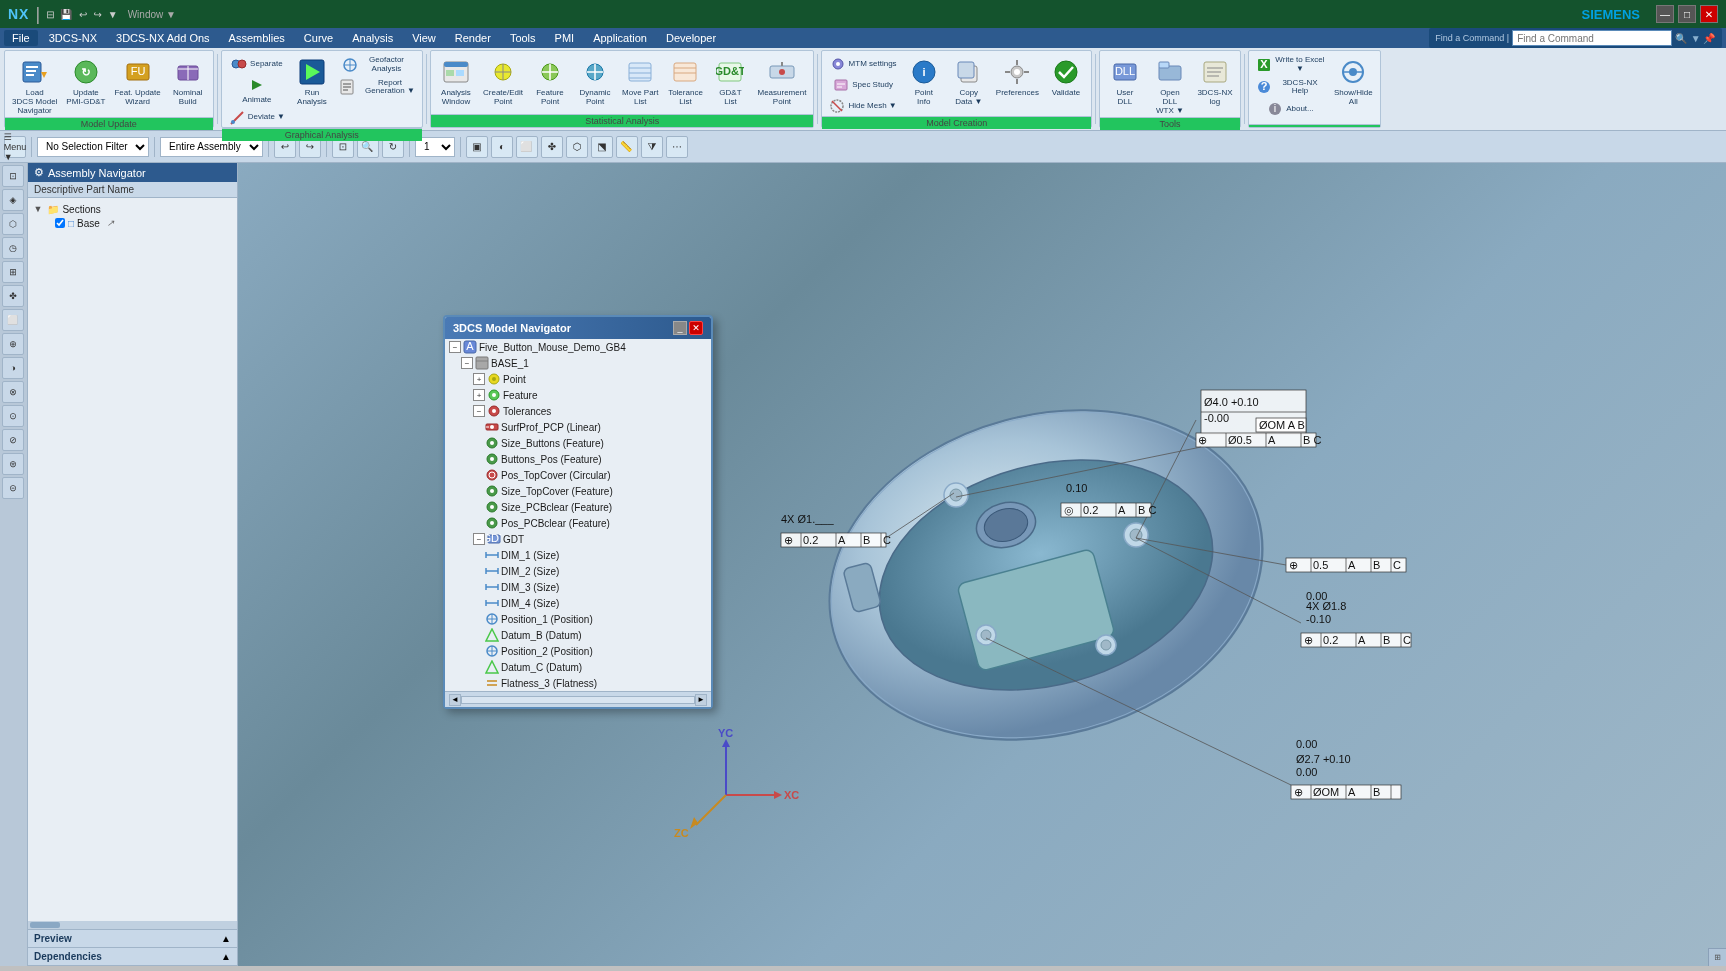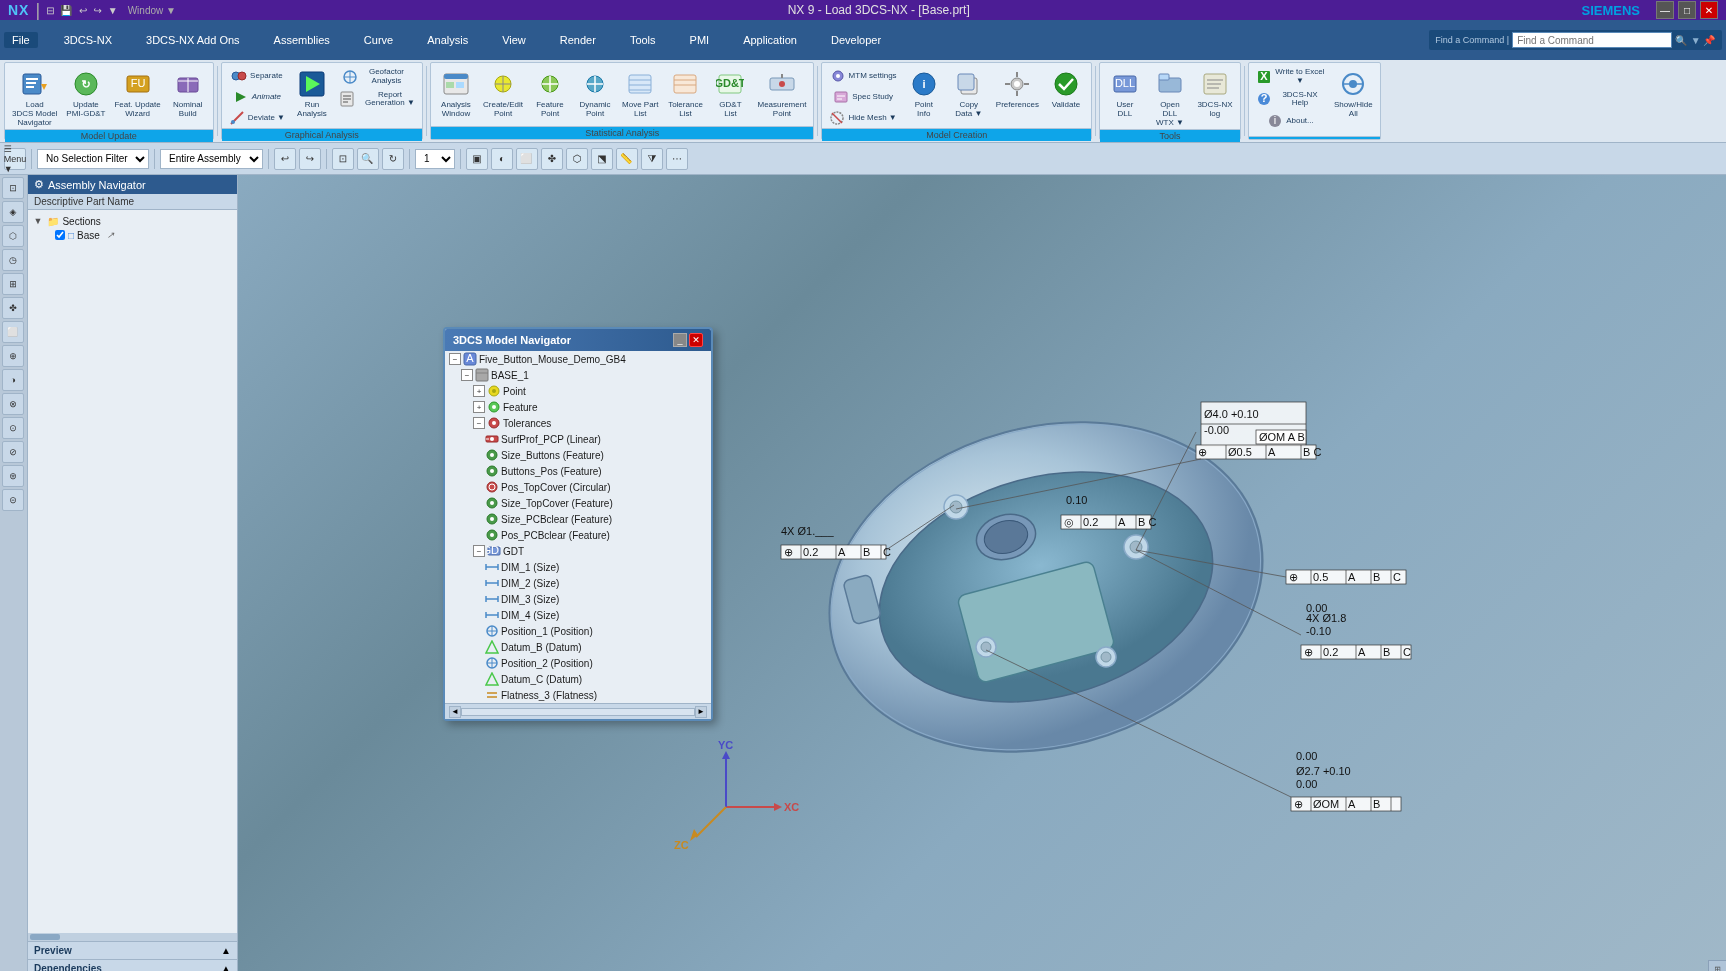--- a/index.html
+++ b/index.html
@@ -1,43 +1,43 @@
 <!DOCTYPE html>
 <html><head>
   <meta charset="utf-8">
   <style>
     * { box-sizing: border-box; margin: 0; padding: 0; font-family: 'Segoe UI', Arial, sans-serif; font-size: 11px; }
     body { background: #c0c0c0; width: 1726px; height: 971px; overflow: hidden; position: relative; }
 
     
     .title-bar {
-      background: #4c1d95;
-      height: 20px;
+      background: #14532d;
+      height: 28px;
       display: flex;
       align-items: center;
       justify-content: space-between;
       padding: 0 8px;
       color: white;
     }
     .title-bar-left { display: flex; align-items: center; gap: 6px; }
     .title-bar-logo { font-weight: bold; font-size: 14px; color: #4fc3f7; letter-spacing: 1px; }
     .title-bar-title { font-size: 12px; color: #e0e0e0; }
     .title-bar-right { display: flex; align-items: center; gap: 4px; }
     .title-btn { width: 18px; height: 18px; background: #555; border: 1px solid #777; color: white; font-size: 10px; display: flex; align-items: center; justify-content: center; cursor: pointer; }
     .title-btn.close { background: #c00; }
     .siemens-logo { color: #00a0e0; font-weight: bold; font-size: 13px; margin-right: 12px; }
 
     
     .menu-bar {
       background: #2d5a8e;
-      height: 40px;
+      height: 20px;
       display: flex;
       align-items: center;
       padding: 0 4px;
-      gap: 18px;
+      gap: 3px;
     }
     .menu-item {
       padding: 2px 8px;
       color: white;
       cursor: pointer;
       font-size: 11px;
       border-radius: 2px;
     }
     .menu-item.active { background: #1a4a7a; }
 
@@ -72,21 +72,21 @@
       padding: 3px 3px 0 3px;
       flex: 1;
       align-items: flex-start;
     }
     .ribbon-group-label {
       text-align: center;
       font-size: 9px;
       color: #444;
       border-top: 1px solid #b0c4d8;
       padding: 1px 2px;
-      background: #0ea5e9;
+      background: #22c55e;
     }
     .ribbon-btn {
       display: flex;
       flex-direction: column;
       align-items: center;
       justify-content: center;
       padding: 2px 4px;
       cursor: pointer;
       border-radius: 2px;
       gap: 1px;
@@ -353,23 +353,20 @@
 <div class="title-bar">
   <div class="title-bar-left">
     <span class="title-bar-logo">NX</span>
     <span style="color:#aaa;font-size:18px;">|</span>
     <span style="font-size:10px;color:#ccc;">⊟</span>
     <span style="font-size:10px;color:#ccc;cursor:pointer;">💾</span>
     <span style="font-size:10px;color:#ccc;cursor:pointer;">↩</span>
     <span style="font-size:10px;color:#ccc;cursor:pointer;">↪</span>
     <span style="font-size:10px;color:#ccc;">▼</span>
     <span style="font-size:10px;color:#aaa;margin-left:4px;">Window ▼</span>
-  </div>
-  <div style="flex:1;text-align:center;">
-    <span class="title-bar-title">NX 9 - Load 3DCS-NX - [Base.prt]</span>
   </div>
   <div class="title-bar-right">
     <span class="siemens-logo">SIEMENS</span>
     <div class="title-btn">—</div>
     <div class="title-btn">□</div>
     <div class="title-btn close">✕</div>
   </div>
 </div>
 
 <div class="menu-bar">
@@ -452,21 +449,21 @@
         <div style="display:flex;flex-direction:column;gap:1px;">
           <div class="ribbon-btn" style="flex-direction:row;gap:3px;padding:2px 4px;">
             <div class="ribbon-btn-icon" style="width:16px;height:16px;">
               <svg width="16" height="16" viewBox="0 0 16 16">
                   <circle cx="5" cy="8" r="4" fill="#4a8ac8" stroke="#2a5a98"></circle>
                   <circle cx="11" cy="8" r="4" fill="#c84a4a" stroke="#982a2a"></circle>
                 </svg>
             </div>
             <span class="ribbon-btn-label">Separate</span>
           </div>
-          <div class="ribbon-btn" style="flex-direction:row;gap:3px;padding:2px 4px;font-style:italic;">
+          <div class="ribbon-btn" style="flex-direction:column;gap:3px;padding:2px 4px;">
             <div class="ribbon-btn-icon" style="width:16px;height:16px;">
               <svg width="16" height="16" viewBox="0 0 16 16">
                   <polygon points="3,3 13,8 3,13" fill="#2a8a2a"></polygon>
                 </svg>
             </div>
             <span class="ribbon-btn-label">Animate</span>
           </div>
           <div class="ribbon-btn" style="flex-direction:row;gap:3px;padding:2px 4px;">
             <div class="ribbon-btn-icon" style="width:16px;height:16px;">
               <svg width="16" height="16" viewBox="0 0 16 16">

